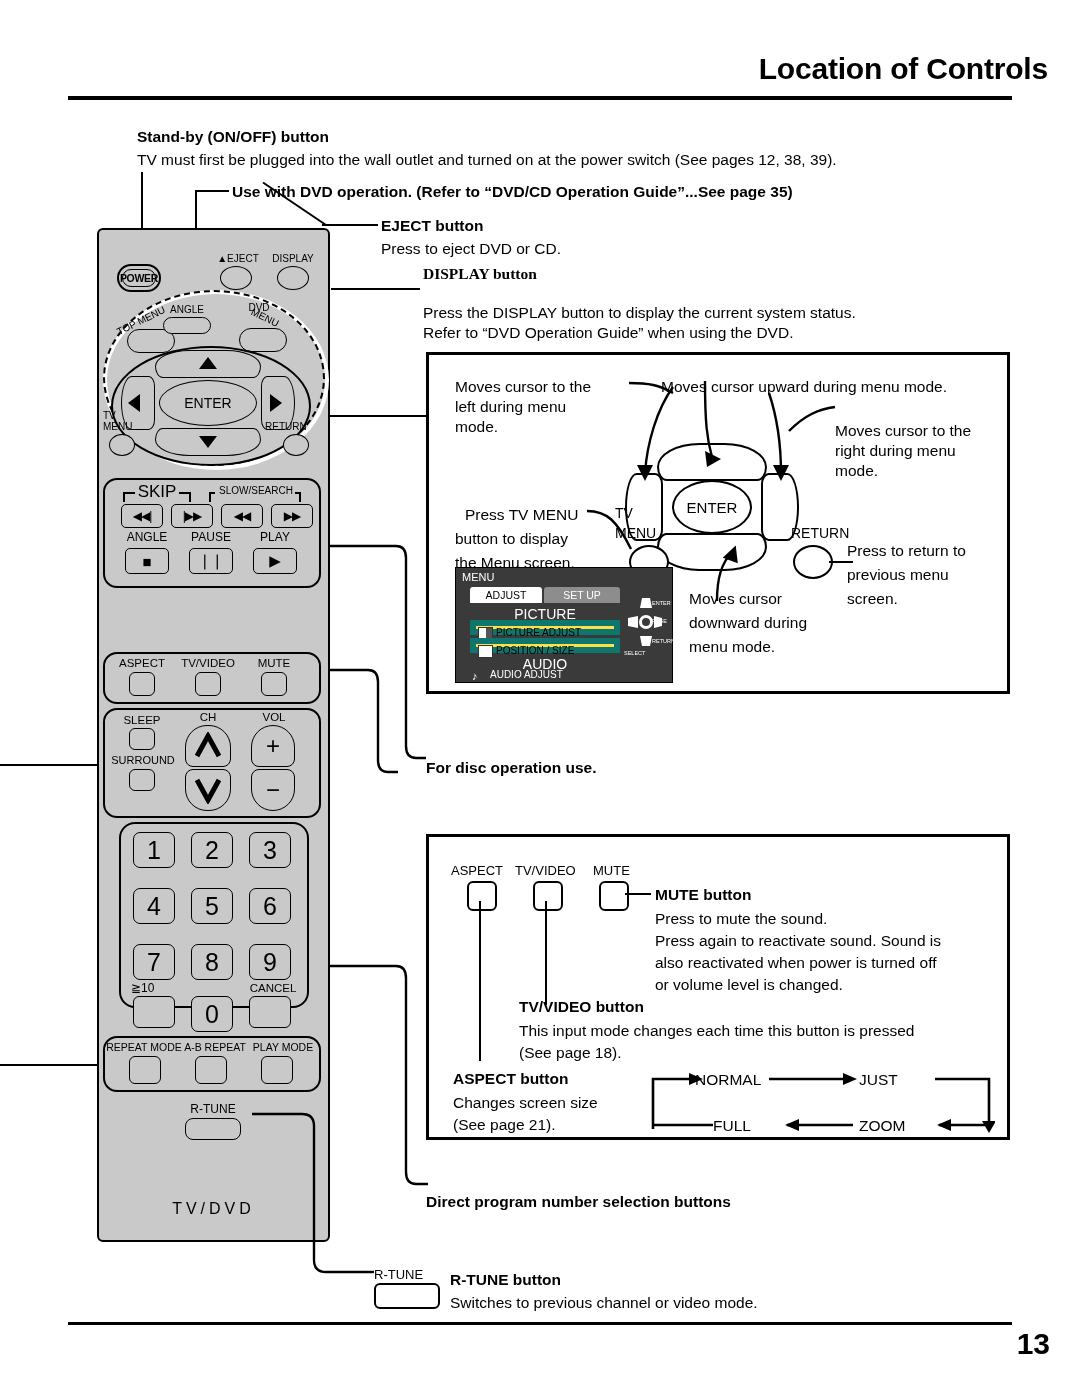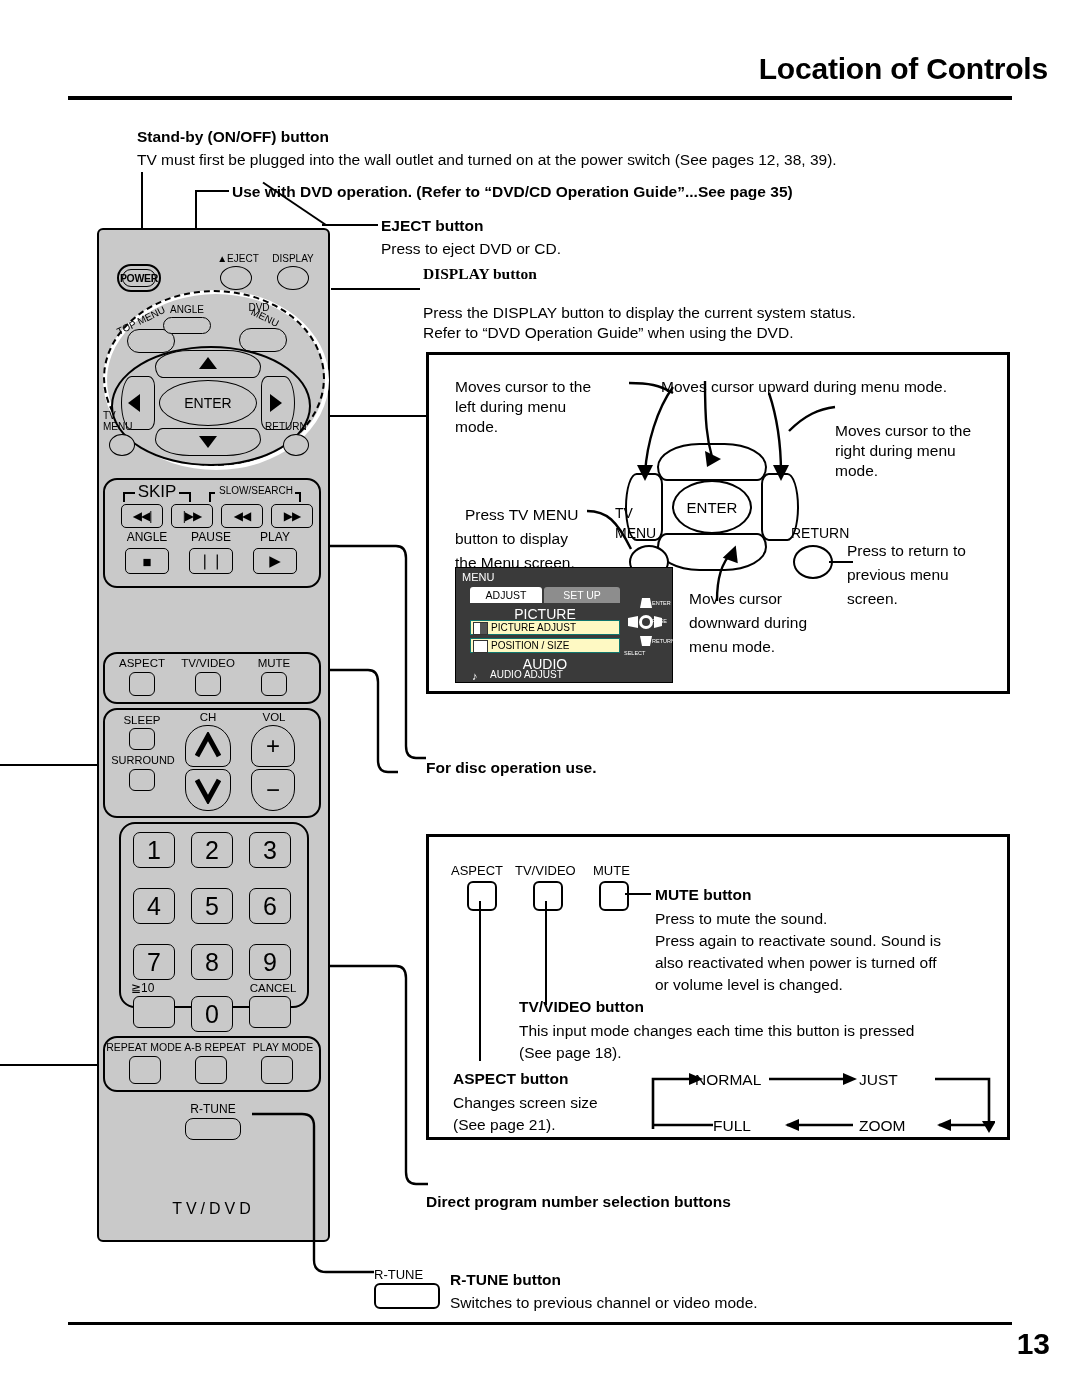--- a/index.html
+++ b/index.html
@@ -64,21 +64,21 @@
   .bcircle{position:absolute;border:2px solid #000;border-radius:50%;background:#fff;box-sizing:border-box;display:flex;align-items:center;justify-content:center;font-size:15px;}
   .okey{position:absolute;border:2px solid #000;border-radius:50%;background:#fff;box-sizing:border-box;}
 
   
   #menuscr{position:absolute;background:#3a3a3a;border:1px solid #000;box-sizing:border-box;}
   .ms-title{position:absolute;left:6px;top:3px;color:#fff;font-size:11px;}
   .ms-tab{position:absolute;font-size:10.5px;text-align:center;box-sizing:border-box;}
   .ms-tab.on{background:#fff;color:#000;}
   .ms-tab.off{background:#8d8d8d;color:#fff;}
   .ms-sec{position:absolute;color:#fff;font-size:14px;text-align:center;}
-  .ms-row{position:absolute;background:#fef9c3;border:1px solid #0f766e;color:#000;font-size:10px;box-sizing:border-box;padding-left:20px;line-height:14px;}
+  .ms-row{position:absolute;background:#fde047;border:6px solid #0f766e;color:#000;font-size:10px;box-sizing:border-box;padding-left:20px;line-height:14px;}
   .ms-ic{position:absolute;left:2px;top:1px;width:13px;height:11px;}
   .ms-nav{position:absolute;}
   .ms-nt{position:absolute;color:#fff;font-size:5.5px;white-space:nowrap;}
 
   
   .cyc{position:absolute;font-size:15.5px;}
 </style>
 </head>
 <body>
 

